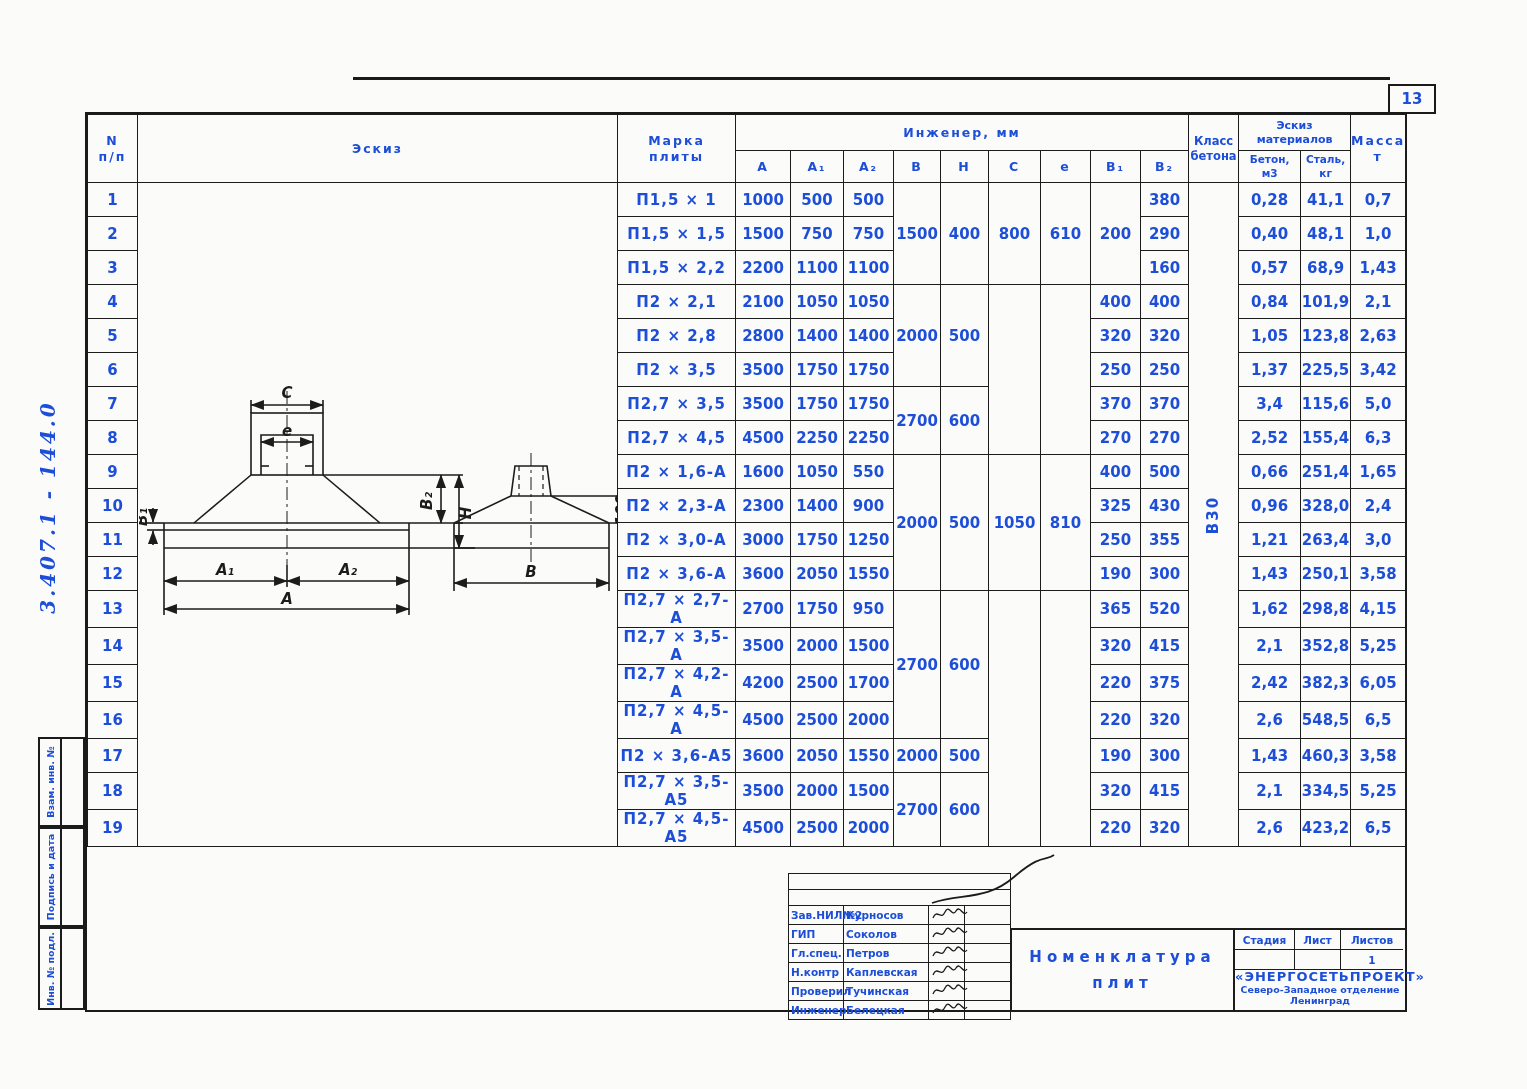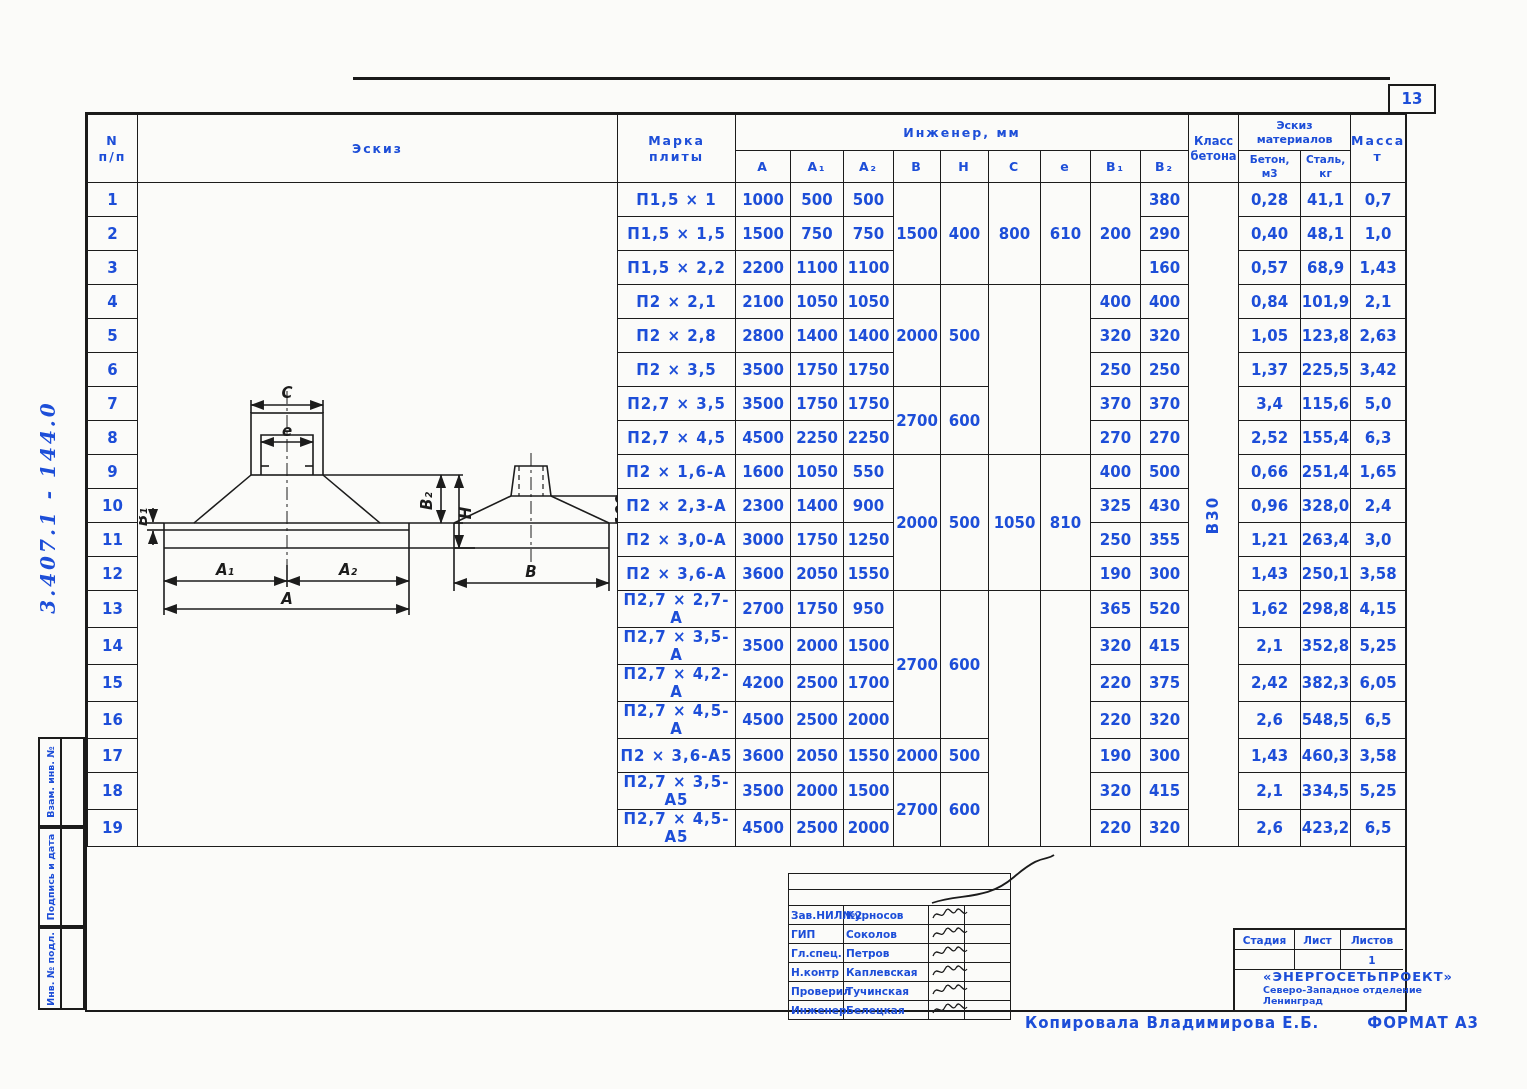--- a/index.html
+++ b/index.html
@@ -33,21 +33,21 @@
   .doc-num{position:absolute;left:222px;top:0;width:397px;height:57px;border:2px solid #1c1c1c;box-sizing:border-box;
            display:flex;align-items:center;justify-content:center;font-size:24px;font-weight:700;letter-spacing:3px;}
   .title-cell{position:absolute;left:222px;top:55px;width:225px;height:84px;border:2px solid #1c1c1c;box-sizing:border-box;
            display:flex;flex-direction:column;align-items:center;justify-content:center;gap:8px;
            font-size:15px;font-weight:700;letter-spacing:5px;}
   .slh{position:absolute;left:445px;top:55px;width:174px;height:84px;border:2px solid #1c1c1c;box-sizing:border-box;}
   .slh .row{display:grid;grid-template-columns:60px 46px 62px;}
   .slh .row span{border-right:1.5px solid #1c1c1c;border-bottom:1.5px solid #1c1c1c;display:flex;align-items:center;justify-content:center;
                  font-size:10.5px;font-weight:700;height:19px;}
   .slh .row span:last-child{border-right:none;}
-  .org{position:absolute;left:0;top:40px;width:100%;text-align:left;line-height:1.15;padding-left:28px;}
+  .org{position:absolute;left:0;top:40px;width:100%;text-align:center;line-height:1.15;}
   .org .o1{font-size:13px;font-weight:700;letter-spacing:1px;}
   .org .o2,.org .o3{font-size:9.5px;font-weight:700;}
   
   .caption{position:absolute;left:1025px;top:1014px;display:flex;gap:48px;font-size:15px;font-weight:700;letter-spacing:1px;}
   
   .sidebox{position:absolute;left:38px;width:47px;border:2px solid #1b1b1b;box-sizing:border-box;}
   .sidebox .div{position:absolute;left:20px;top:0;bottom:0;width:1.5px;background:#1b1b1b;}
   .sidebox .lbl{position:absolute;left:10px;top:50%;transform:translate(-50%,-50%) rotate(-90deg);
                 white-space:nowrap;font-size:9.5px;font-weight:700;}
   .handnum{position:absolute;left:18px;top:378px;width:60px;height:258px;display:flex;align-items:center;justify-content:center;}
@@ -531,38 +531,38 @@
               <td><svg width="38" height="16">
       <path d="M2,12 C6,2 10,15 14,6 S21,12 25,5 S32,12 36,6" stroke="#1c1c1c" stroke-width="1.3" fill="none"></path>
     </svg></td>
               <td></td>
             </tr>
           </tbody>
       </table>
       <svg class="bigstroke" width="130" height="60">
         <path d="M4,52 C34,42 58,50 86,26 S118,10 126,4" stroke="#1c1c1c" stroke-width="1.8" fill="none"></path>
       </svg>
+      <div class="title-cell">
+        <div>Номенклатура</div>
+        <div>плит</div>
+      </div>
       <div class="slh">
         <div class="row">
           <span>Стадия</span>
           <span>Лист</span>
           <span>Листов</span>
         </div>
         <div class="row">
           <span></span>
           <span></span>
           <span>1</span>
         </div>
         <div class="org">
           <div class="o1">«ЭНЕРГОСЕТЬПРОЕКТ»</div>
           <div class="o2">Северо-Западное отделение</div>
           <div class="o3">Ленинград</div>
         </div>
       </div>
     </div>
   </div>
 
-  <div class="caption">
-    <span>Копировала  Владимирова Е.Б.</span>
-    <span>ФОРМАТ А3</span>
-  </div>
 
 </div>
 
 </body></html>

